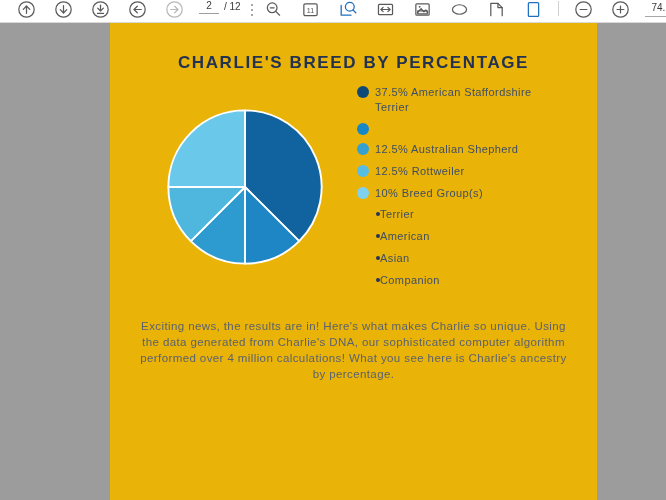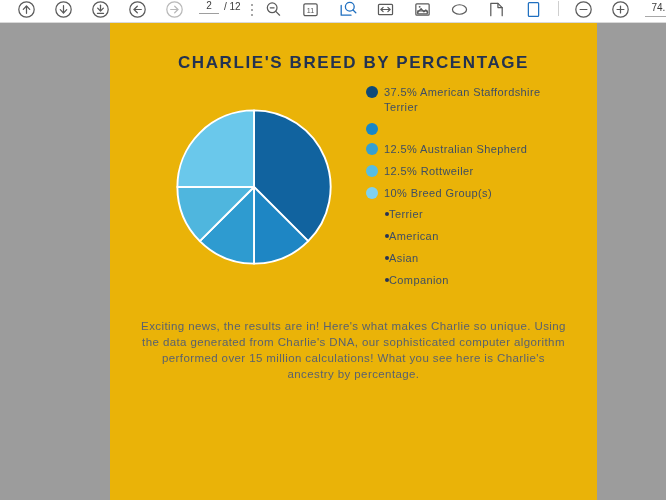--- a/index.html
+++ b/index.html
@@ -39,21 +39,21 @@
   
   .viewer{flex:1;position:relative;background:#9c9c9c;overflow:hidden;}
   .sheet{
     position:absolute;left:110px;top:0;width:487px;height:477px;
     background:#eab308;box-sizing:border-box;
   }
   .doc-title{
     margin-top:30px;text-align:center;
     font-size:17px;font-weight:700;letter-spacing:1.6px;color:#233250;
   }
-  .chart-row{display:flex;align-items:flex-start;margin-top:8px;padding-left:9px;}
+  .chart-row{display:flex;align-items:flex-start;margin-top:8px;}
   .pie-wrap{margin:27px 0 0 56px;flex:none;}
   .legend{margin:4px 0 0 33px;}
   .legend ul{list-style:none;margin:0;padding:0;}
   .legend-item{display:flex;align-items:flex-start;gap:6px;margin-bottom:7px;max-width:178px;}
   .legend-dot{width:12px;height:12px;border-radius:50%;flex:none;margin-top:1px;}
   .legend-text{font-size:11px;line-height:15px;letter-spacing:.4px;color:#3f4e63;}
   .sub-list{margin:5px 0 0 19px !important;}
   .sub-item{display:flex;align-items:center;gap:0;margin-bottom:10px;}
   .sub-bullet{width:4px;height:4px;border-radius:50%;background:#273455;flex:none;}
   .sub-text{font-size:11px;letter-spacing:.4px;color:#3f4e63;}
@@ -289,18 +289,18 @@
               </li>
               <li class="sub-item">
                 <span class="sub-bullet"></span>
                 <span class="sub-text">Companion</span>
               </li>
             </ul>
         </div>
 
       </div>
 
-      <div class="doc-paragraph">Exciting news, the results are in! Here's what makes Charlie so unique. Using the data generated from Charlie's DNA, our sophisticated computer algorithm performed over 15 million calculations! What you see here is Charlie's ancestry by percentage.</div>
+      <div class="doc-paragraph">Exciting news, the results are in! Here's what makes Charlie so unique. Using the data generated from Charlie's DNA, our sophisticated computer algorithm performed over 4 million calculations! What you see here is Charlie's ancestry by percentage.</div>
 
     </div>
   </div>
 
 </div>
 
 </body></html>

